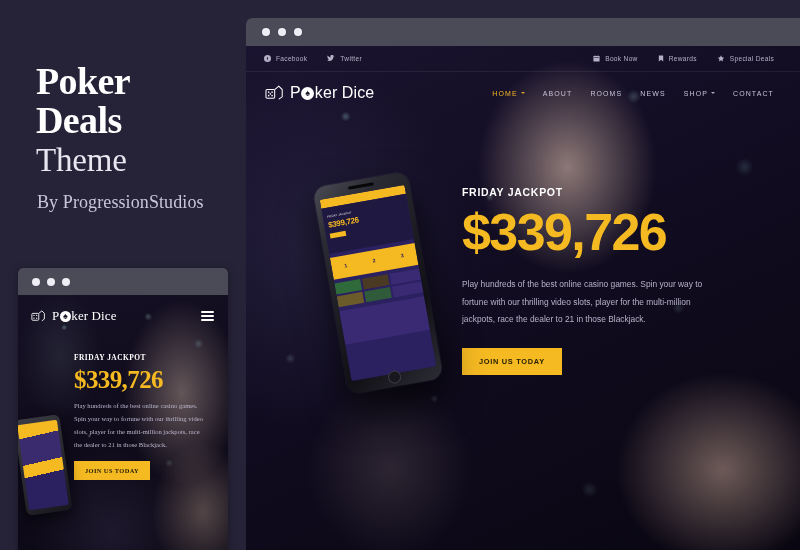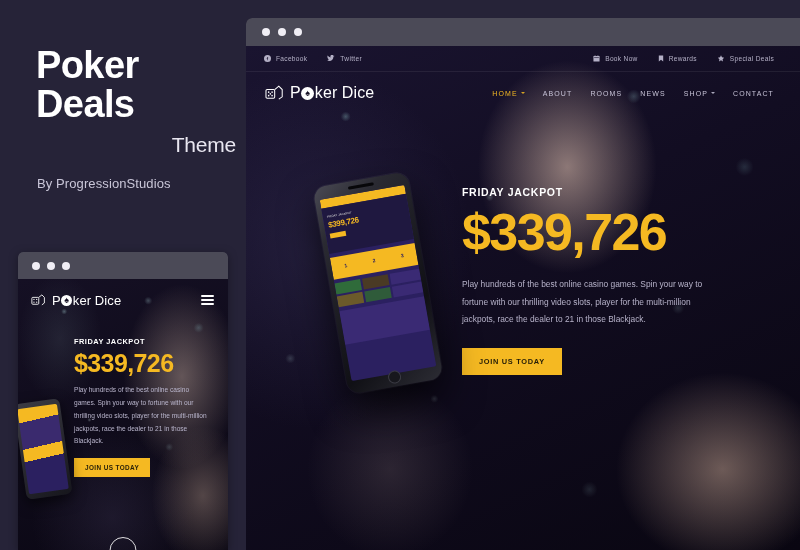--- a/index.html
+++ b/index.html
@@ -9,50 +9,50 @@
     height: 550px;
     overflow: hidden;
     background: #262338;
     font-family: "Liberation Sans", sans-serif;
     position: relative;
   }
 
   
   .promo-panel {
     position: absolute;
-    left: 0; top: 0;
+    left: 0; top: 16px;
     width: 246px; height: 414px;
     background: #262338;
+    font-family: Liberation Serif, serif;
   }
 
   .promo-title-wrap {
     position: absolute;
     left: 36px; top: 46px;
     width: 200px;
   }
   .promo-title {
     font-size: 38px;
     font-weight: bold;
     color: #ffffff;
     line-height: 1.02;
     letter-spacing: -0.6px;
   }
   .promo-subtitle {
-    font-size: 21px;
+    font-size: 33px;
     font-weight: 300;
     color: #e8e6f0;
     line-height: 1.2;
-    margin-top: 8px;
+    margin-top: 1px;
     letter-spacing: -0.2px;
-    text-align: right;
   }
   .promo-author {
     position: absolute;
     left: 37px; top: 176px;
-    font-size: 13px;
+    font-size: 18px;
     color: #c9c6d8;
     letter-spacing: 0.1px;
   }
 
   
   .mobile-window {
     position: absolute;
     left: 18px; top: 252px;
     width: 210px; height: 298px;
     border-radius: 5px 5px 0 0;

